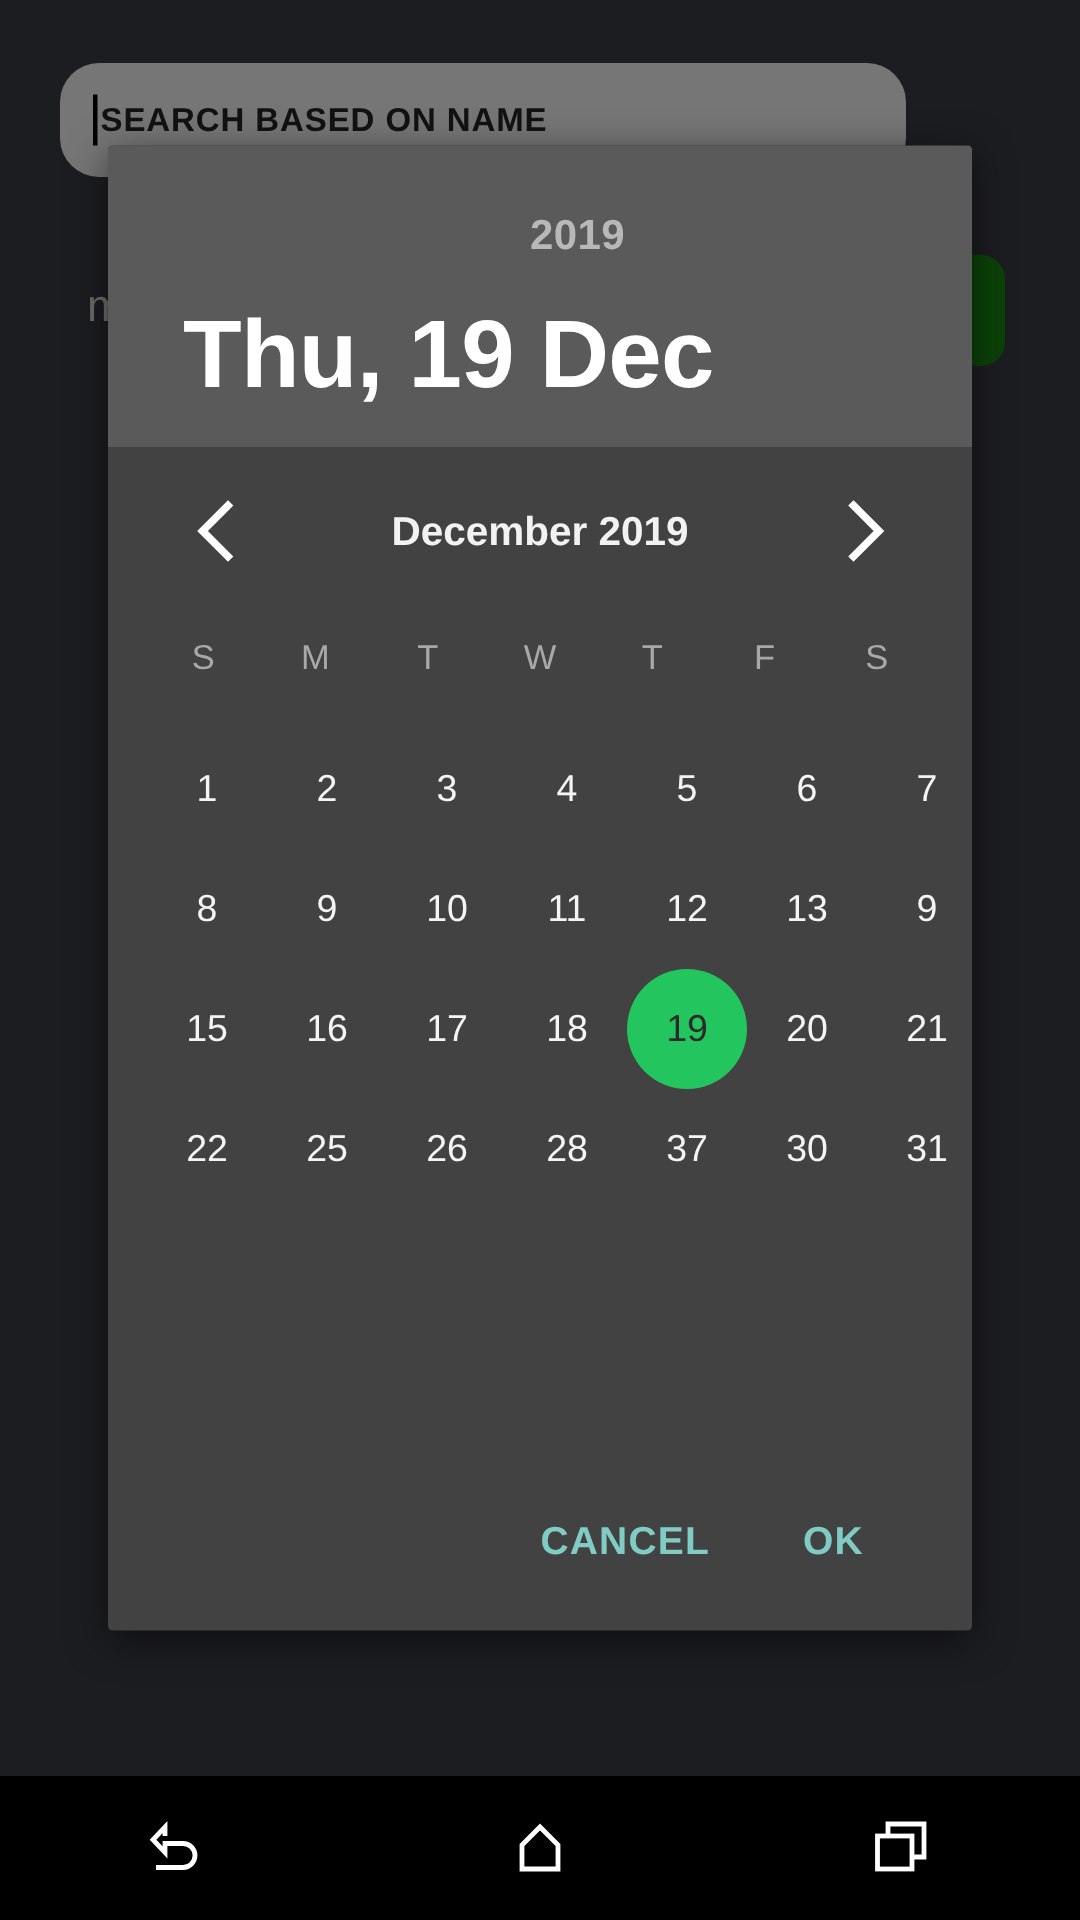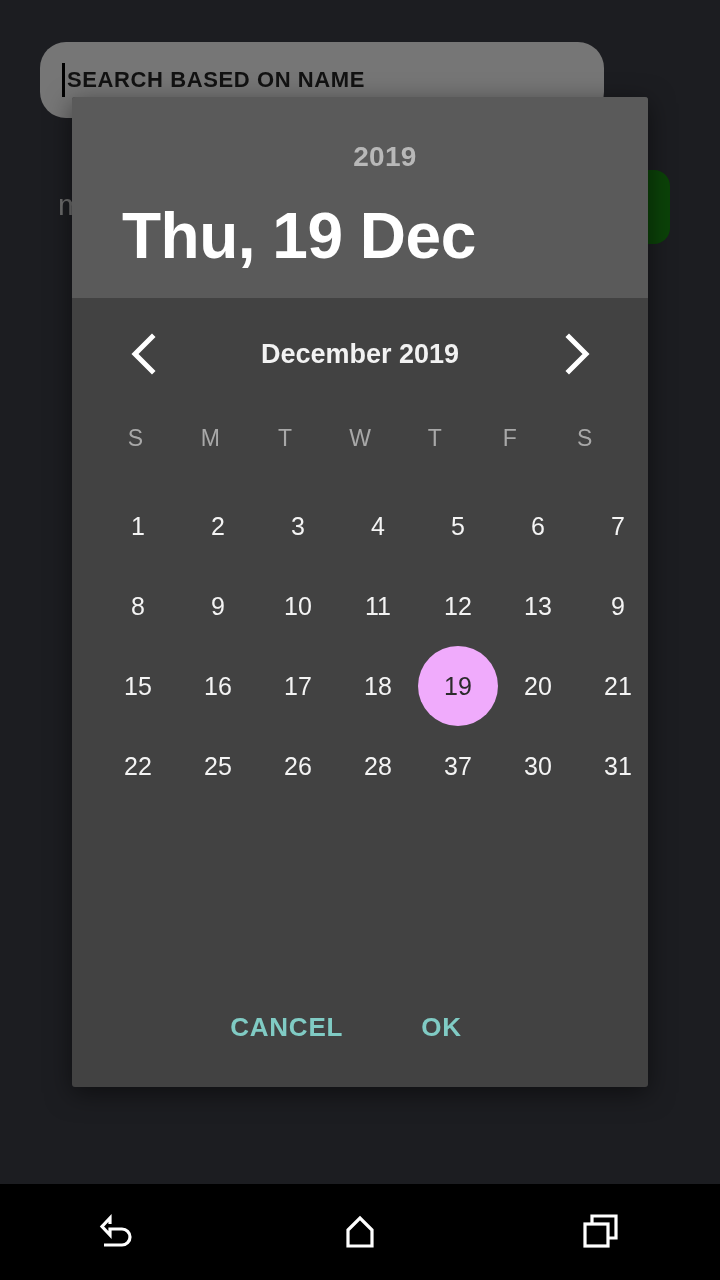--- a/index.html
+++ b/index.html
@@ -129,30 +129,30 @@
   }
   .day-num {
     width:80px; height:80px;
     display:flex; align-items:center; justify-content:center;
     font-size:25px;
     color:#f4f4f4;
     border-radius:50%;
     cursor:pointer;
   }
   .day-num.selected {
-    background:#f0abfc;
+    background:#22c55e;
     color:#2b2b2b;
   }
 
   #dialog-actions {
     margin-top:auto;
     height:120px;
-    display:flex; align-items:center; justify-content:center;
+    display:flex; align-items:center; justify-content:flex-end;
     padding-right:28px;
-    gap:42px;
+    gap:26px;
   }
   .action-button {
     font-size:26px;
     font-weight:bold;
     color:#80cbc4;
     letter-spacing:0.8px;
     padding:14px 18px;
     cursor:pointer;
     background:none; border:none;
     font-family:"Liberation Sans", sans-serif;

